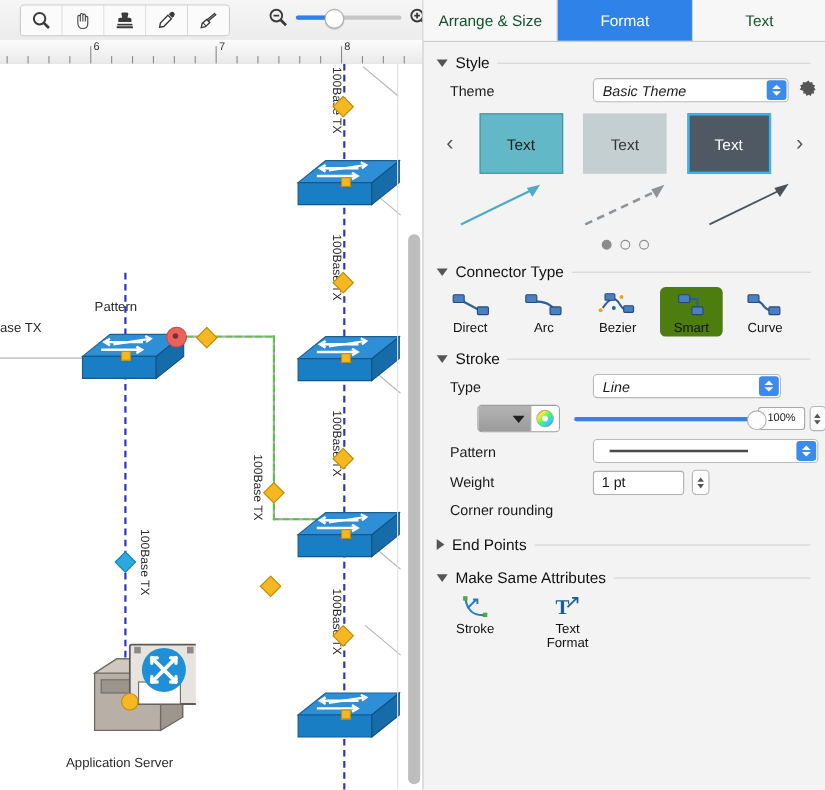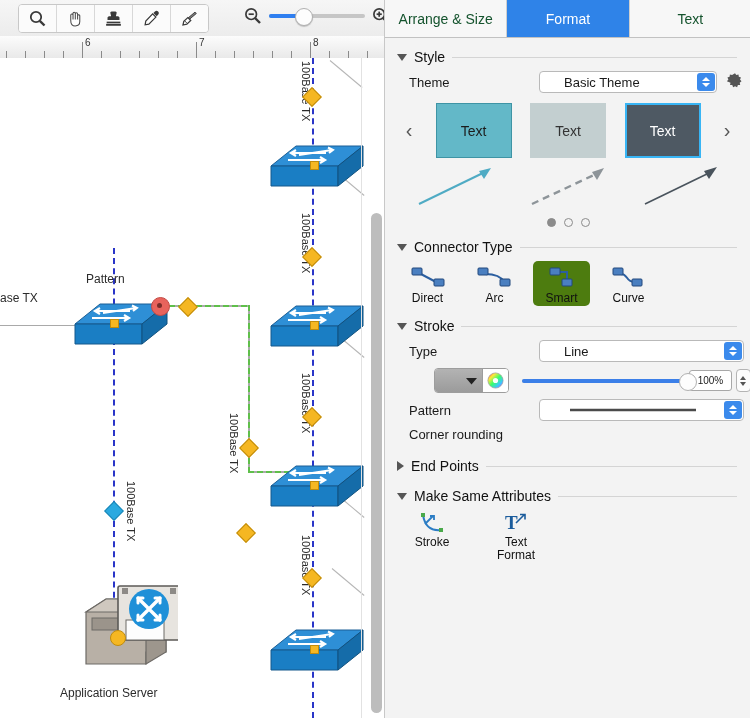--- a/index.html
+++ b/index.html
@@ -110,22 +110,23 @@
   .tri.down{border-left:5px solid transparent;border-right:5px solid transparent;border-top:7px solid #555;}
   .tri.right{border-top:5px solid transparent;border-bottom:5px solid transparent;border-left:7px solid #555;}
   .sect-title{font-size:14px;color:#111;}
   .sect-rule{flex:1;height:1px;background:#d4d4d4;margin-right:14px;}
 
   .row{display:flex;align-items:center;margin:6px 0 0 24px;}
   .row-label{width:130px;font-size:13px;color:#1a1a1a;}
 
   .select{
     position:relative;height:22px;border:1px solid #b9b9b9;border-radius:4px;
-    background:#fff;display:flex;align-items:center;padding-left:24px;font-size:13px;
+    background:#fff;display:flex;align-items:center;padding-left:8px;font-size:13px;
     box-sizing:border-box;
+    font-style:italic;
   }
   .stepper-blue{
     position:absolute;right:1px;top:1px;width:18px;height:18px;border-radius:3px;
     background:#3b8aec;display:flex;flex-direction:column;align-items:center;justify-content:center;gap:2px;
   }
   .stepper-blue .up{width:0;height:0;border-left:4px solid transparent;border-right:4px solid transparent;border-bottom:4px solid #fff;}
   .stepper-blue .dn{width:0;height:0;border-left:4px solid transparent;border-right:4px solid transparent;border-top:4px solid #fff;}
 
   .swatch-row{display:flex;gap:0;justify-content:space-between;margin:10px 16px 0 16px;align-items:center;}
   .swatch{
@@ -461,20 +462,33 @@
         <div class="conn-item">
           <div class="conn-ico">
             <svg width="42" height="26" viewBox="0 0 42 26">
               <path d="M11 10 Q26 10 30 18" fill="none" stroke="#2c5fa0" stroke-width="2"></path>
               <rect x="4" y="4" width="10" height="7" rx="1" fill="#4a7fc0" stroke="#23497d"></rect>
               <rect x="26" y="15" width="10" height="7" rx="1" fill="#4a7fc0" stroke="#23497d"></rect>
             </svg>
           </div>
           <span>Arc</span>
         </div>
+        <div class="conn-item">
+          <div class="conn-ico">
+            <svg width="42" height="26" viewBox="0 0 42 26">
+              <path d="M7 16 Q16 2 22 12 Q27 21 33 16" fill="none" stroke="#2c5fa0" stroke-width="1.8"></path>
+              <rect x="9" y="3" width="9" height="6" rx="1" fill="#4a7fc0" stroke="#23497d"></rect>
+              <rect x="26" y="14" width="9" height="6" rx="1" fill="#4a7fc0" stroke="#23497d"></rect>
+              <circle cx="5" cy="18" r="1.8" fill="#f2a01e"></circle>
+              <circle cx="24" cy="6" r="1.8" fill="#f2a01e"></circle>
+              <circle cx="17" cy="16" r="1.8" fill="#2c5fa0"></circle>
+            </svg>
+          </div>
+          <span>Bezier</span>
+        </div>
         <div class="conn-item sel">
           <div class="conn-ico">
             <svg width="42" height="26" viewBox="0 0 42 26">
               <path d="M18 8 H26 V17" fill="none" stroke="#2c5fa0" stroke-width="2"></path>
               <rect x="9" y="4" width="10" height="7" rx="1" fill="#4a7fc0" stroke="#23497d"></rect>
               <rect x="21" y="15" width="10" height="7" rx="1" fill="#4a7fc0" stroke="#23497d"></rect>
             </svg>
           </div>
           <span>Smart</span>
         </div>
@@ -491,21 +505,21 @@
       </div>
 
       <div class="sect-head">
         <div class="tri down"></div>
         <div class="sect-title">Stroke</div>
         <div class="sect-rule"></div>
       </div>
 
       <div class="row">
         <div class="row-label">Type</div>
-        <div class="select" style="width:205px;text-align:center;">
+        <div class="select" style="width:171px;text-align:center;">
           <span>Line</span>
           <div class="stepper-blue">
               <div class="up"></div>
               <div class="dn"></div>
             </div>
         </div>
       </div>
 
       <div class="row">
         <div style="width:26px"></div>
@@ -549,20 +563,28 @@
           <svg width="126" height="6" viewBox="0 0 126 6" style="margin-left:6px;">
             <line x1="0" y1="3" x2="126" y2="3" stroke="#4a4a4a" stroke-width="2.4"></line>
           </svg>
           <div class="stepper-blue">
               <div class="up"></div>
               <div class="dn"></div>
             </div>
         </div>
       </div>
 
+      <div class="row">
+        <div class="row-label">Weight</div>
+        <div class="textbox" style="width:83px;">1 pt</div>
+        <div class="stepper-gray" style="margin-left:7px;">
+            <div class="up"></div>
+            <div class="dn"></div>
+          </div>
+      </div>
 
       <div class="row">
         <div class="row-label">Corner rounding</div>
       </div>
 
       <div class="sect-head" style="margin-top:16px;">
         <div class="tri right"></div>
         <div class="sect-title">End Points</div>
         <div class="sect-rule"></div>
       </div>

